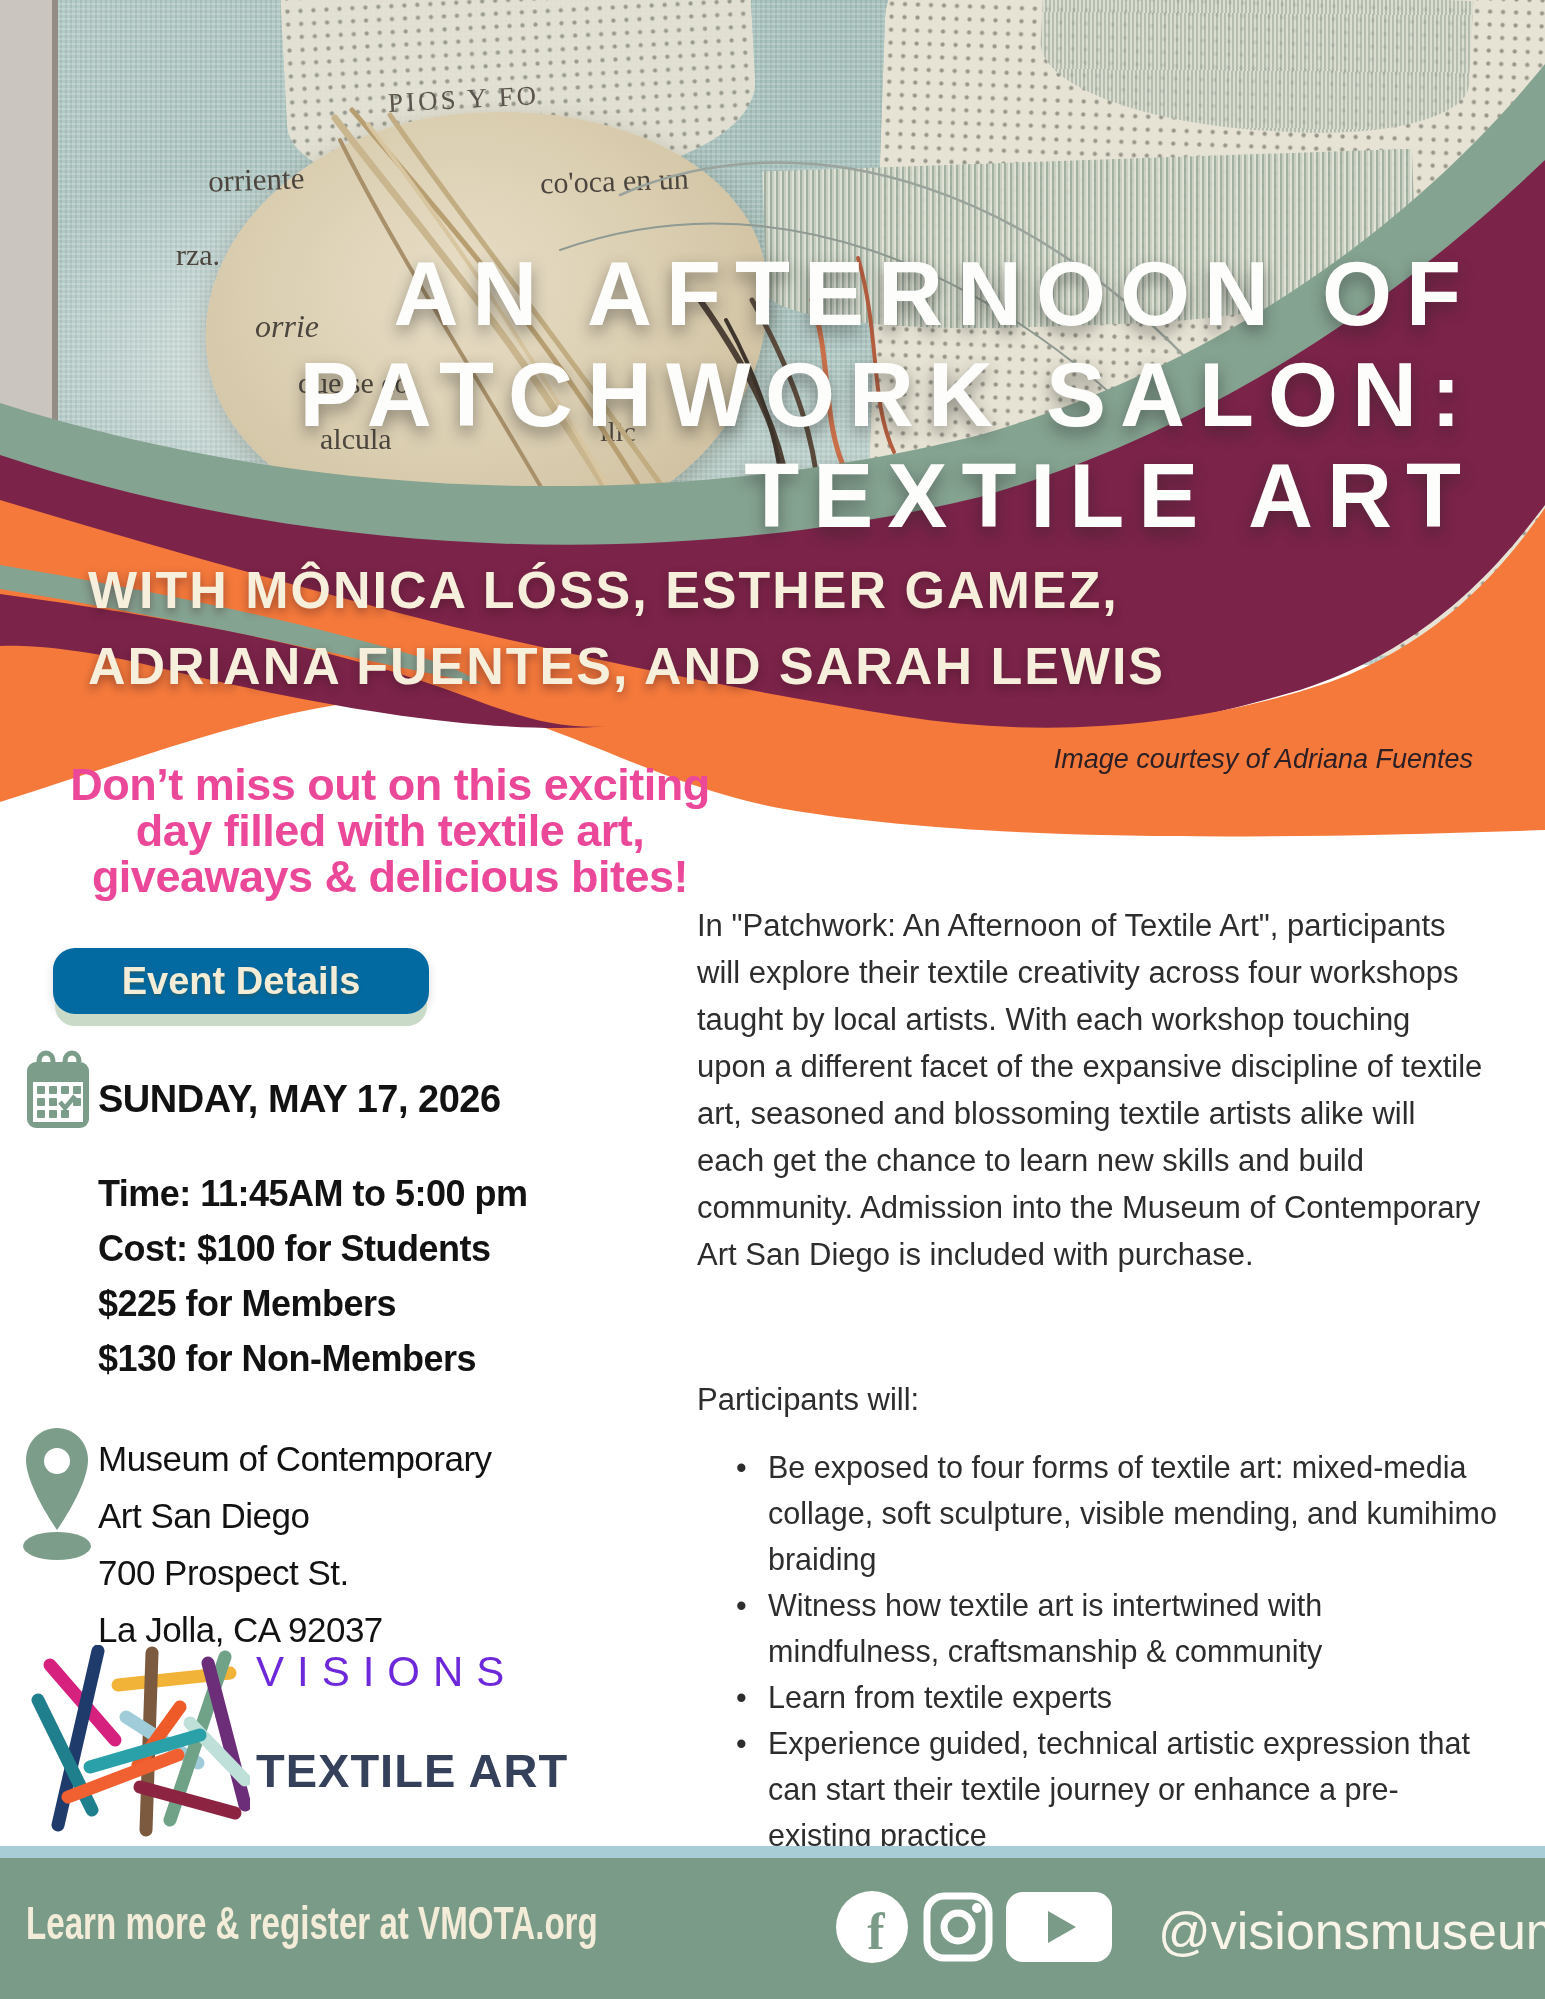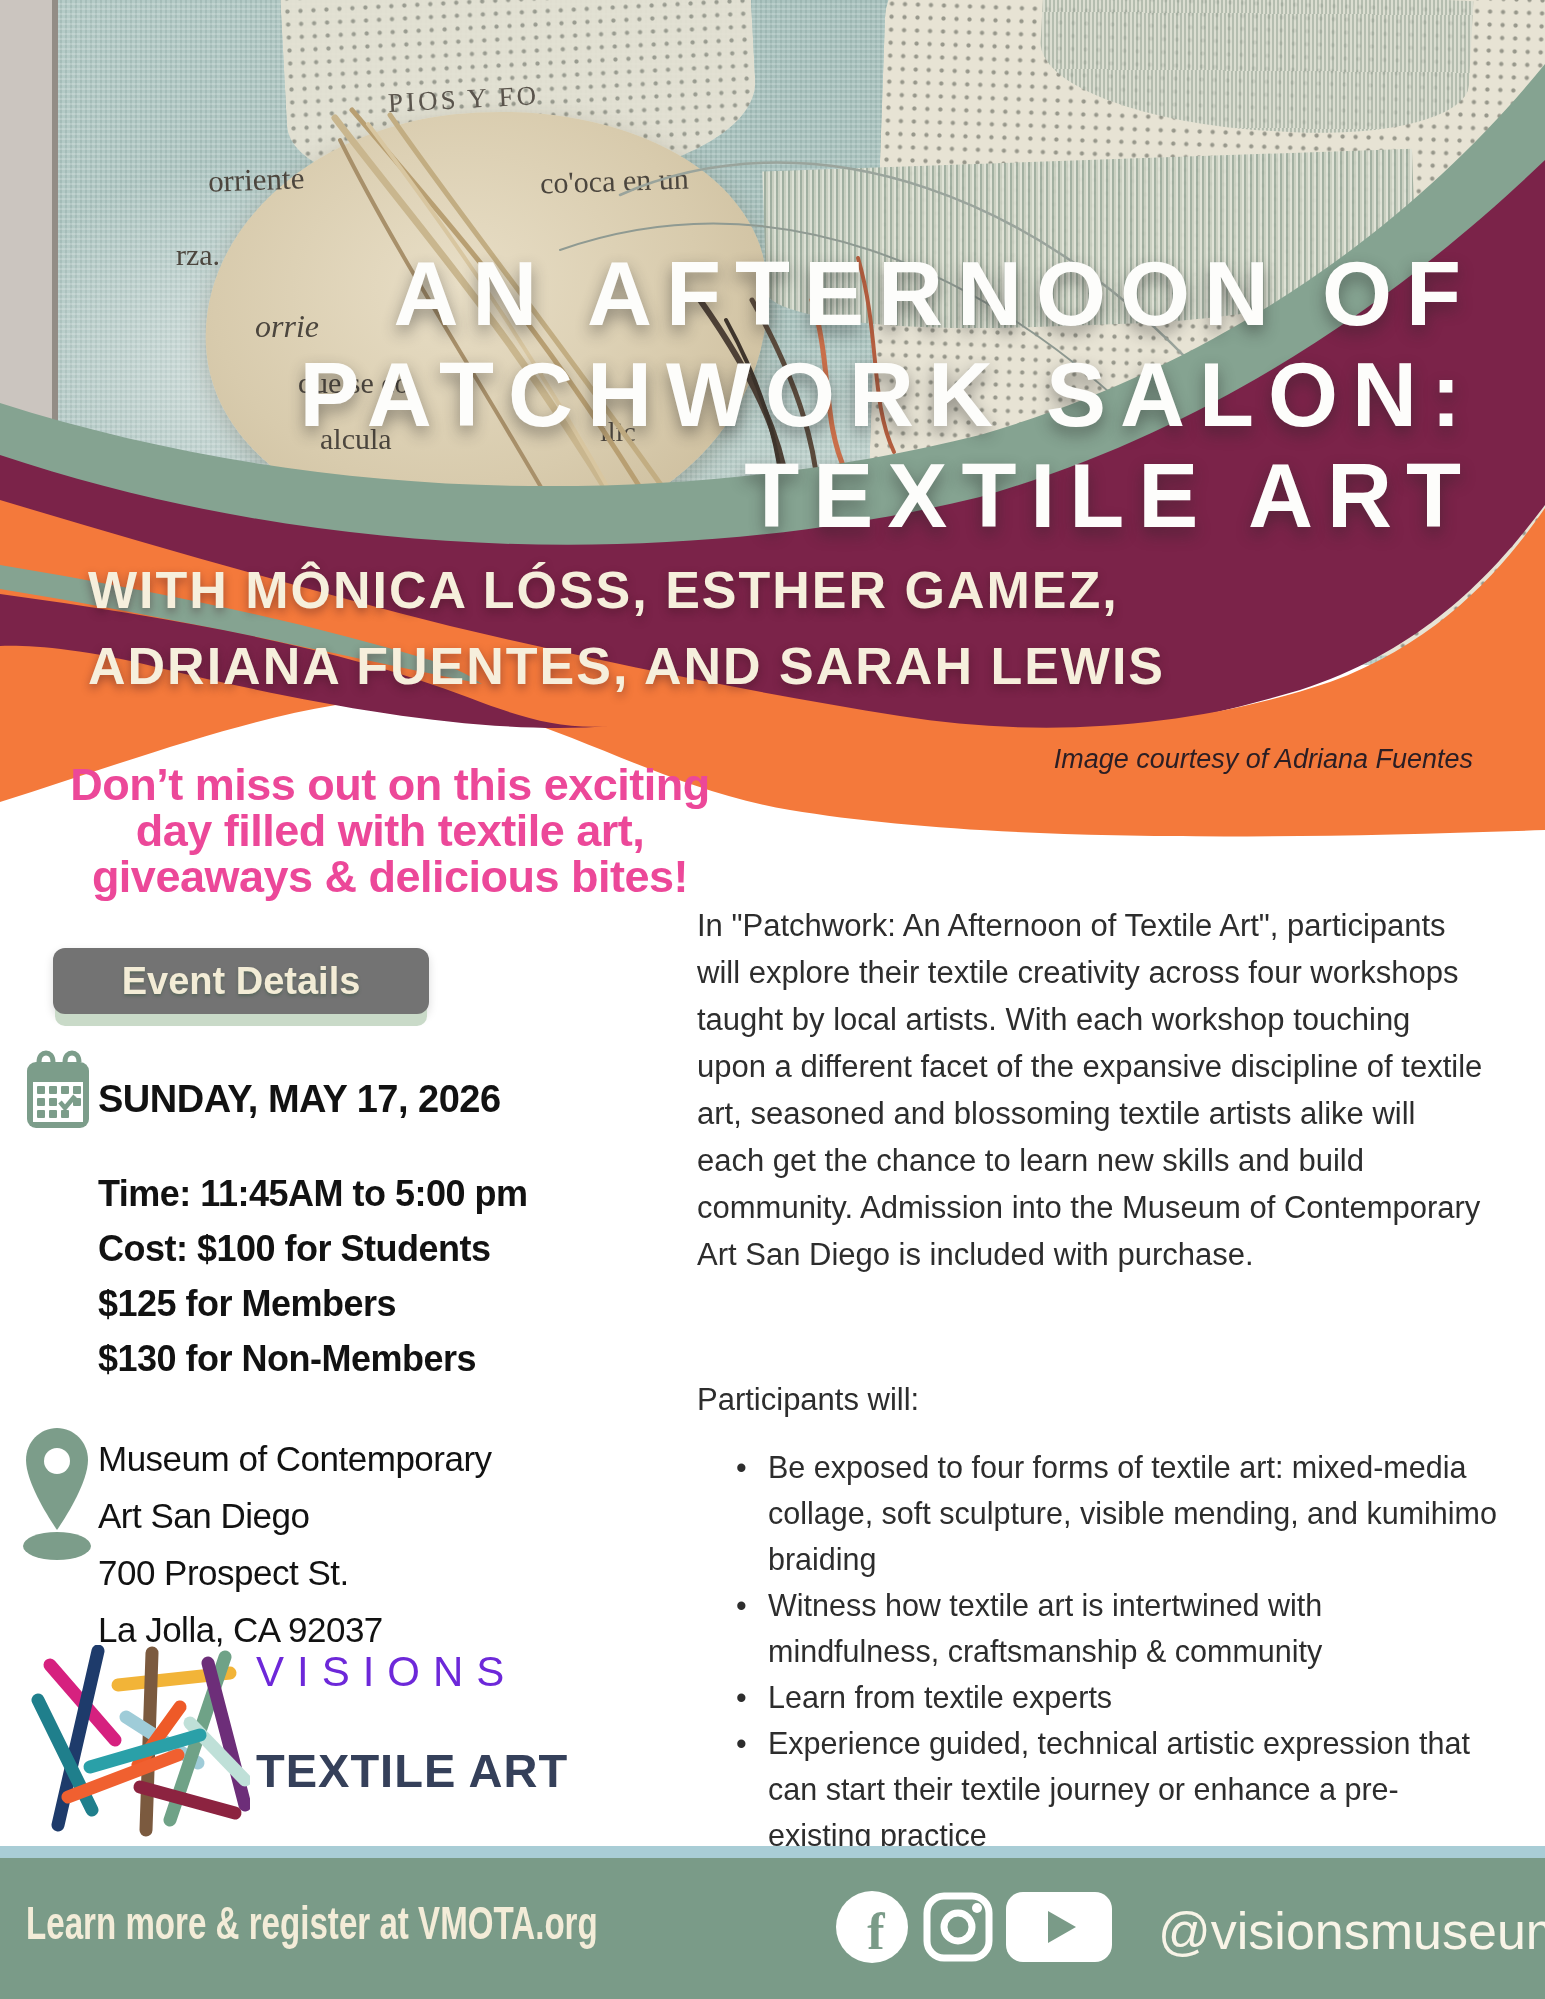--- a/index.html
+++ b/index.html
@@ -42,22 +42,22 @@
   .title{position:absolute;top:244px;right:70px;text-align:right;color:#FDFDFB;
     font-size:90px;line-height:101px;font-weight:800;letter-spacing:14px;
     text-shadow:0 7px 16px rgba(35,35,35,.45);white-space:nowrap;}
   .subtitle{position:absolute;left:88px;top:552px;color:#F6EFDC;font-size:52px;line-height:76px;
     font-weight:800;letter-spacing:2px;text-shadow:0 4px 10px rgba(60,20,30,.45);white-space:nowrap;}
   .credit{position:absolute;right:72px;top:744px;font-size:27px;font-style:italic;color:#2B1E24;}
 
   
   .intro{position:absolute;left:40px;top:762px;width:700px;text-align:center;color:#ec4899;
     font-size:45px;line-height:46px;font-weight:800;letter-spacing:-0.5px;}
-  .btn{position:absolute;left:53px;top:948px;width:376px;height:66px;background:#737373;
-    border-radius:12px;box-shadow:0 14px 0 -2px #C9DAC8, 0 4px 10px rgba(0,0,0,.15);
+  .btn{position:absolute;left:53px;top:948px;width:376px;height:66px;background:#0369a1;
+    border-radius:22px;box-shadow:0 14px 0 -2px #C9DAC8, 0 4px 10px rgba(0,0,0,.15);
     display:flex;align-items:center;justify-content:center;cursor:pointer;border:none;}
   .btn span{color:#F3ECD6;font-size:38px;font-weight:800;text-shadow:0 2px 3px rgba(60,90,70,.5);}
   .date-row{position:absolute;left:98px;top:1078px;color:#121212;font-size:38px;font-weight:800;
     letter-spacing:-0.5px;white-space:nowrap;}
   .details{position:absolute;left:98px;top:1166px;color:#121212;font-size:36px;line-height:55px;
     font-weight:800;letter-spacing:-0.5px;white-space:nowrap;}
   .venue{position:absolute;left:98px;top:1430px;color:#121212;font-size:35px;line-height:57px;
     font-weight:400;letter-spacing:-0.5px;white-space:nowrap;}
 
   
@@ -178,21 +178,21 @@
         <rect x="24" y="64" width="8" height="8" rx="1"></rect>
       <rect x="36" y="64" width="8" height="8" rx="1"></rect>
     </g>
     <path d="M35,56 l5,6 l10,-12" stroke="#7C9D8A" stroke-width="4.5" fill="none"></path>
   </svg>
   <div class="date-row">SUNDAY, MAY 17, 2026</div>
 
   <div class="details">
     <div>Time: 11:45AM to 5:00 pm</div>
     <div>Cost: $100 for Students</div>
-    <div>$125 for Members</div>
+    <div>$225 for Members</div>
     <div>$130 for Non-Members</div>
   </div>
 
   <svg class="abs" style="left:20px;top:1424px;" width="74" height="140" viewBox="0 0 74 140">
     <ellipse cx="37" cy="122" rx="34" ry="14" fill="#7C9D8A"></ellipse>
     <path d="M37,4 C20,4 6,18 6,36 C6,62 37,106 37,106 C37,106 68,62 68,36 C68,18 54,4 37,4 Z" fill="#7C9D8A"></path>
     <circle cx="37" cy="37" r="13" fill="#ffffff"></circle>
   </svg>
   <div class="venue">
     <div>Museum of Contemporary</div>

